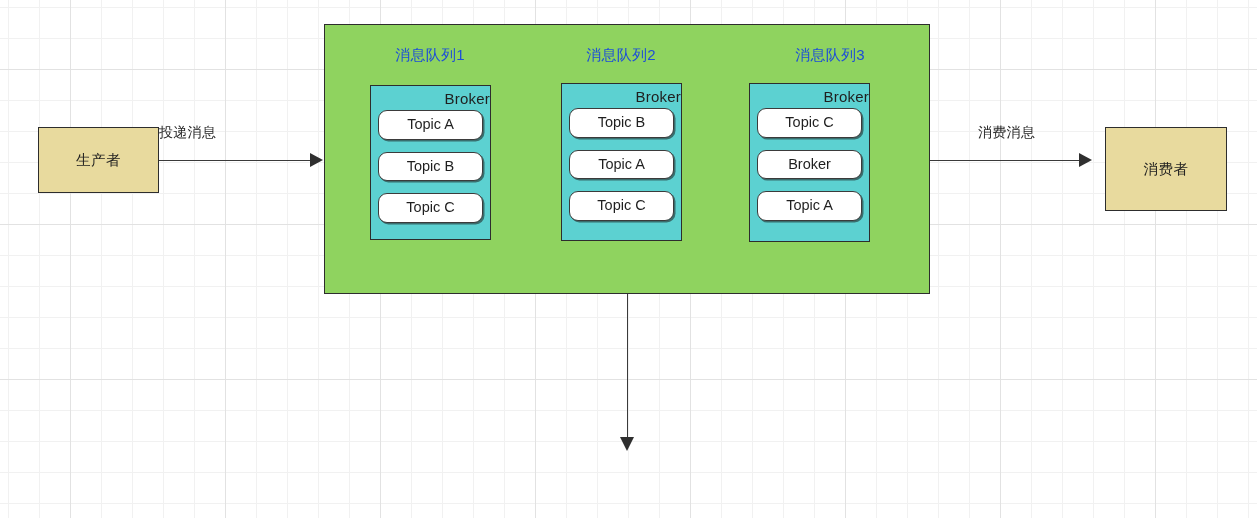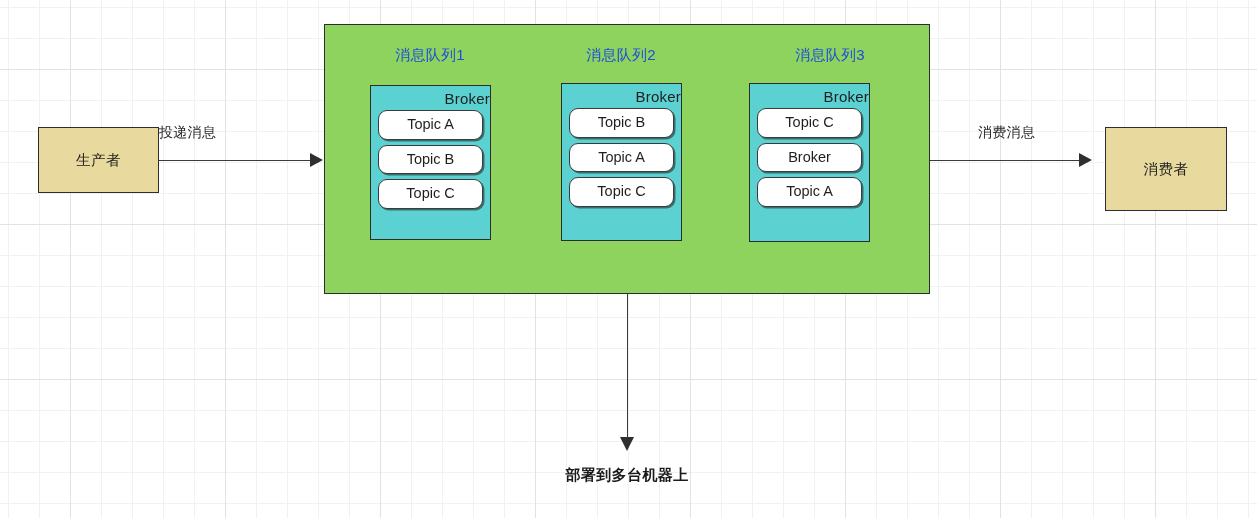--- a/index.html
+++ b/index.html
@@ -72,21 +72,21 @@
     font-size: 15px;
     color: #1f1f1f;
     margin-top: 4px;
     margin-bottom: 3px;
     letter-spacing: 0.2px;
   }
   .topic-list {
     padding: 0 7px 6px 7px;
     display: flex;
     flex-direction: column;
-    gap: 5px;
+    gap: 12px;
   }
   .topic-box {
     background: #ffffff;
     border: 1.5px solid #3b3b3b;
     border-radius: 9px;
     text-align: center;
     font-size: 14.5px;
     color: #1f1f1f;
     line-height: 1;
     padding: 6px 2px 7px 2px;
@@ -201,15 +201,14 @@
   <div class="h-line" style="left:930px; top:160px; width:150px;"></div>
   <div class="arrow-right" style="left:1079px; top:153px;"></div>
   <div class="edge-label" style="left:930px; top:124px; width:150px;padding-left:48px;">消费消息</div>
 
   <div class="endpoint-box" id="consumer-box" style="left:1105px; top:127px; width:122px; height:84px;">
     <span>消费者</span>
   </div>
 
   <div class="v-line" style="left:627px; top:294px; height:144px;"></div>
   <div class="arrow-down" style="left:620px; top:437px;"></div>
-  <div class="caption-bold" style="left:467px; top:466px; width:320px;">部署到多台机器上</div>
 
 </div>
 
 </body></html>

